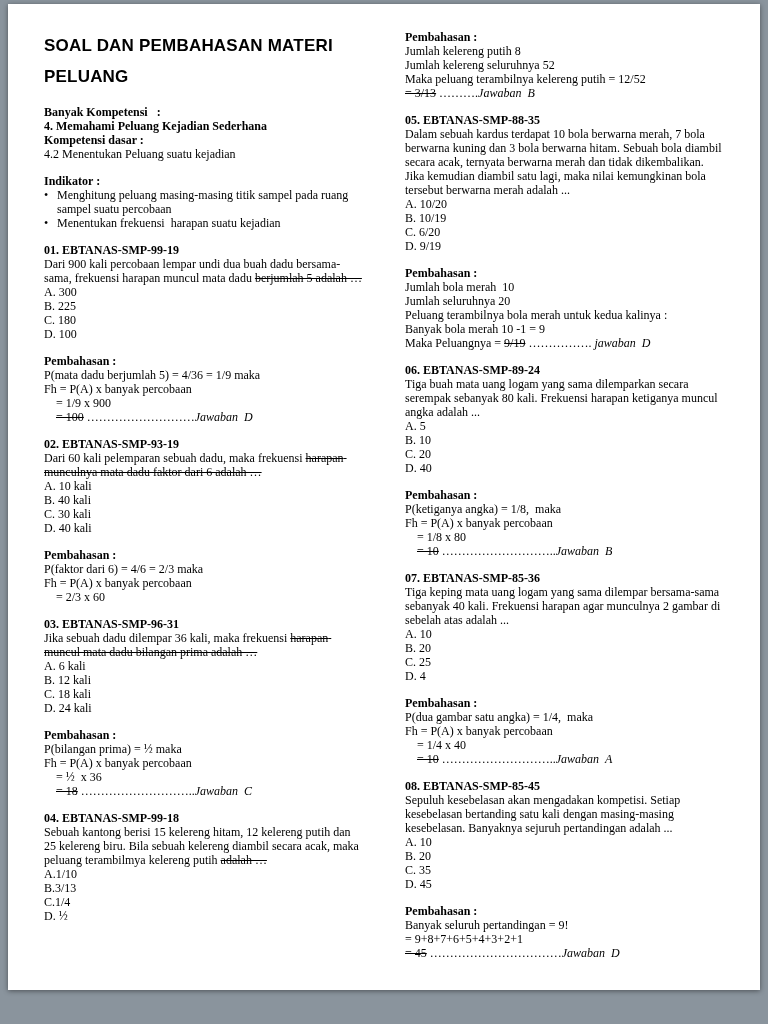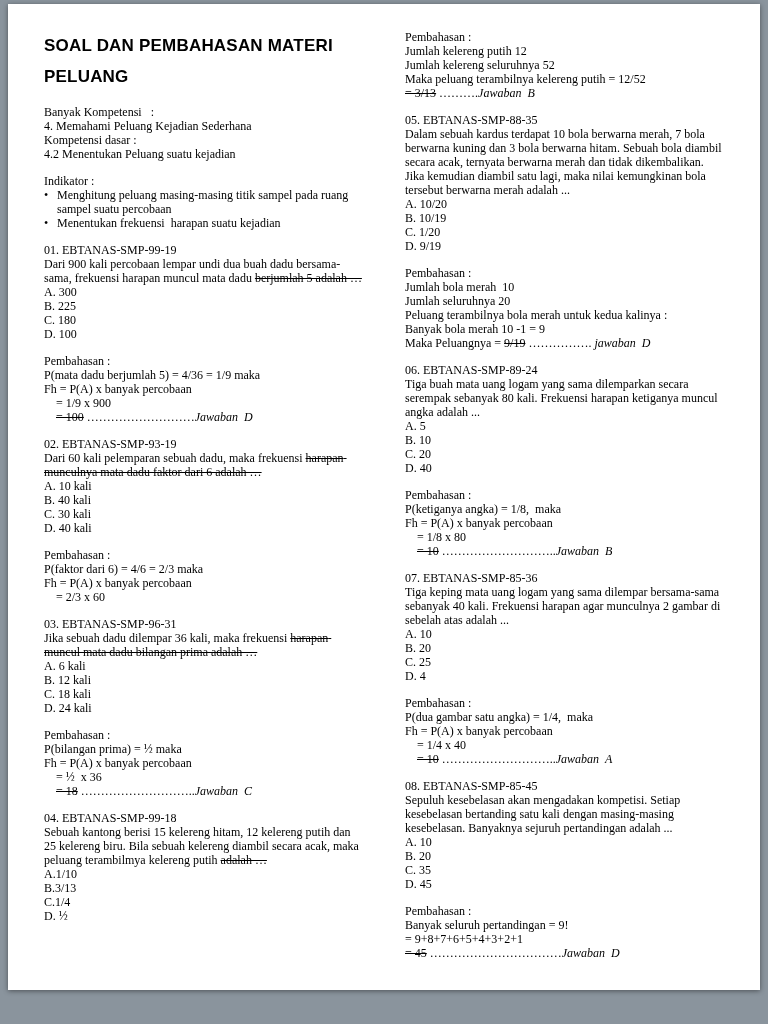--- a/index.html
+++ b/index.html
@@ -29,21 +29,21 @@
     font-size: 12px;
     line-height: 14px;
   }
   .doc-title {
     font-family: "Liberation Sans", sans-serif;
     font-weight: bold;
     font-size: 17px;
     line-height: 31px;
     letter-spacing: .2px;
   }
-  .h { font-weight: normal; white-space: pre-wrap; }
+  .h { font-weight: bold; white-space: pre-wrap; }
   .para, .sol-line, .opt, .bullet-text { white-space: pre-wrap; }
   .gap { height: 13px; }
   .strike { text-decoration: line-through; }
   .italic { font-style: italic; }
   .li { display: flex; }
   .bullet { width: 13px; flex: 0 0 13px; }
 </style>
 </head>
 <body style="background: rgb(138, 148, 157); color: rgb(0, 0, 0);">
 
@@ -126,32 +126,32 @@
       <div class="opts">
         <div class="opt">A.1/10</div>
         <div class="opt">B.3/13</div>
         <div class="opt">C.1/4</div>
         <div class="opt">D. ½</div>
       </div>
     </div>
   <div class="col" id="col-right">
       <div class="h">Pembahasan :</div>
       <div class="sol">
-        <div class="sol-line"><span>Jumlah kelereng putih 12</span></div>
+        <div class="sol-line"><span>Jumlah kelereng putih 8</span></div>
         <div class="sol-line"><span>Jumlah kelereng seluruhnya 52</span></div>
         <div class="sol-line"><span>Maka peluang terambilnya kelereng putih = 12/52</span></div>
         <div class="sol-line"><span class="strike">= 3/13</span><span> ……….</span><span class="italic">Jawaban  B</span></div>
       </div>
       <div class="gap"></div>
       <div class="h">05. EBTANAS-SMP-88-35</div>
       <div class="para"><span>Dalam sebuah kardus terdapat 10 bola berwarna merah, 7 bola berwarna kuning dan 3 bola berwarna hitam. Sebuah bola diambil secara acak, ternyata berwarna merah dan tidak dikembalikan. Jika kemudian diambil satu lagi, maka nilai kemungkinan bola tersebut berwarna merah adalah ...</span></div>
       <div class="opts">
         <div class="opt">A. 10/20</div>
         <div class="opt">B. 10/19</div>
-        <div class="opt">C. 1/20</div>
+        <div class="opt">C. 6/20</div>
         <div class="opt">D. 9/19</div>
       </div>
       <div class="gap"></div>
       <div class="h">Pembahasan :</div>
       <div class="sol">
         <div class="sol-line"><span>Jumlah bola merah  10</span></div>
         <div class="sol-line"><span>Jumlah seluruhnya 20</span></div>
         <div class="sol-line"><span>Peluang terambilnya bola merah untuk kedua kalinya :</span></div>
         <div class="sol-line"><span>Banyak bola merah 10 -1 = 9</span></div>
         <div class="sol-line"><span>Maka Peluangnya = </span><span class="strike">9/19</span><span> ……………. </span><span class="italic">jawaban  D</span></div>

